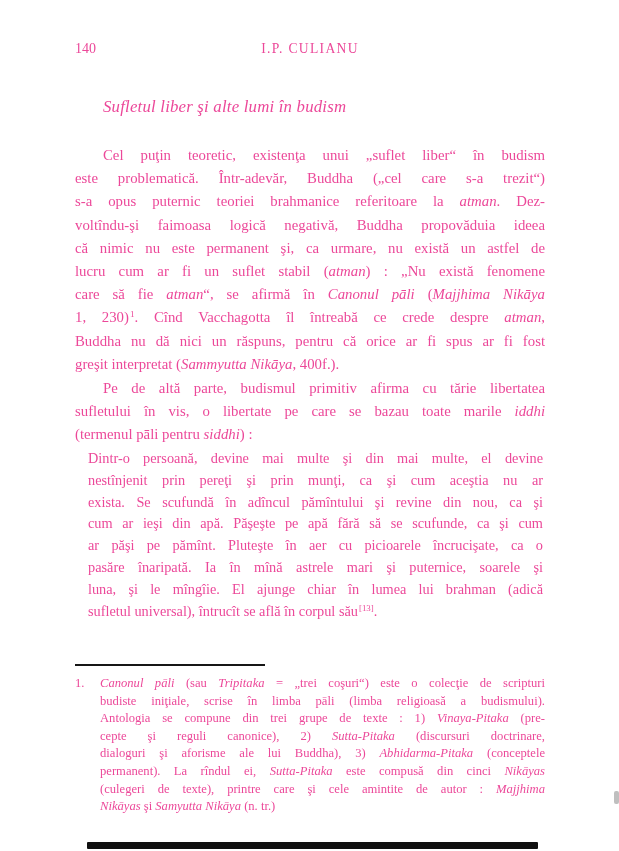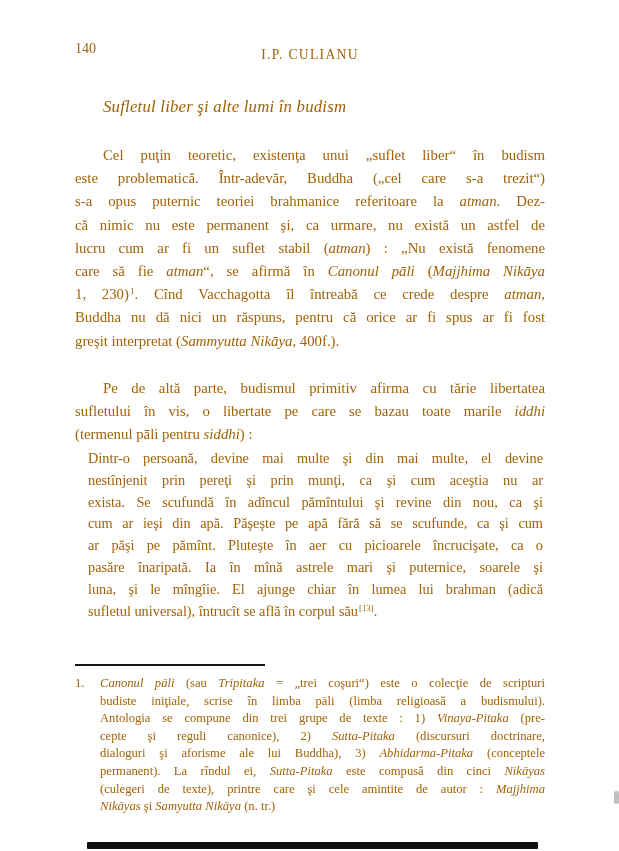--- a/index.html
+++ b/index.html
@@ -5,40 +5,39 @@
 <style>
   html, body { margin: 0; padding: 0; background: #ffffff; }
   * { box-sizing: border-box; }
 
   .page {
     position: relative;
     width: 619px;
     height: 851px;
     background: #ffffff;
     font-family: "Liberation Serif", "DejaVu Serif", serif;
-    color: #a16207;
+    color: #ec4899;
     overflow: hidden;
   }
 
   
   .header {
     position: absolute;
     top: 41px;
     left: 75px;
     width: 470px;
     height: 18px;
     font-size: 14px;
   }
   .pageno { position: absolute; left: 0; top: 0; }
   .runhead {
     position: absolute; left: 0; right: 0; top: 0;
     text-align: center;
     letter-spacing: 1.3px;
     font-size: 13.6px;
-    margin-top: 6px;
   }
 
   
   .section-title {
     position: absolute;
     top: 97px;
     left: 103px;
     font-style: italic;
     font-size: 16.8px;
     letter-spacing: 0.2px;
@@ -132,20 +131,21 @@
     <span class="pageno">140</span>
     <span class="runhead">I.P. CULIANU</span>
   </div>
 
   <div class="section-title">Sufletul liber şi alte lumi în budism</div>
 
   <div class="block para para1 indent-first">
       <div class="tline"><span>Cel puţin teoretic, existenţa unui „suflet liber“ în budism</span></div>
       <div class="tline"><span>este problematică. Într-adevăr, Buddha („cel care s-a trezit“)</span></div>
       <div class="tline"><span>s-a opus puternic teoriei brahmanice referitoare la </span><span class="it">atman</span><span>. Dez-</span></div>
+      <div class="tline"><span>voltîndu-şi faimoasa logică negativă, Buddha propovăduia ideea</span></div>
       <div class="tline"><span>că nimic nu este permanent şi, ca urmare, nu există un astfel de</span></div>
       <div class="tline"><span>lucru cum ar fi un suflet stabil (</span><span class="it">atman</span><span>) : „Nu există fenomene</span></div>
       <div class="tline"><span>care să fie </span><span class="it">atman</span><span>“, se afirmă în </span><span class="it">Canonul pāli</span><span> (</span><span class="it">Majjhima Nikāya</span></div>
       <div class="tline"><span>1, 230)</span><span class="sup">1</span><span>. Cînd Vacchagotta îl întreabă ce crede despre </span><span class="it">atman</span><span>,</span></div>
       <div class="tline"><span>Buddha nu dă nici un răspuns, pentru că orice ar fi spus ar fi fost</span></div>
       <div class="tline last"><span>greşit interpretat (</span><span class="it">Sammyutta Nikāya</span><span>, 400f.).</span></div>
     </div>
 
   <div class="block para para2 indent-first">
       <div class="tline"><span>Pe de altă parte, budismul primitiv afirma cu tărie libertatea</span></div>

